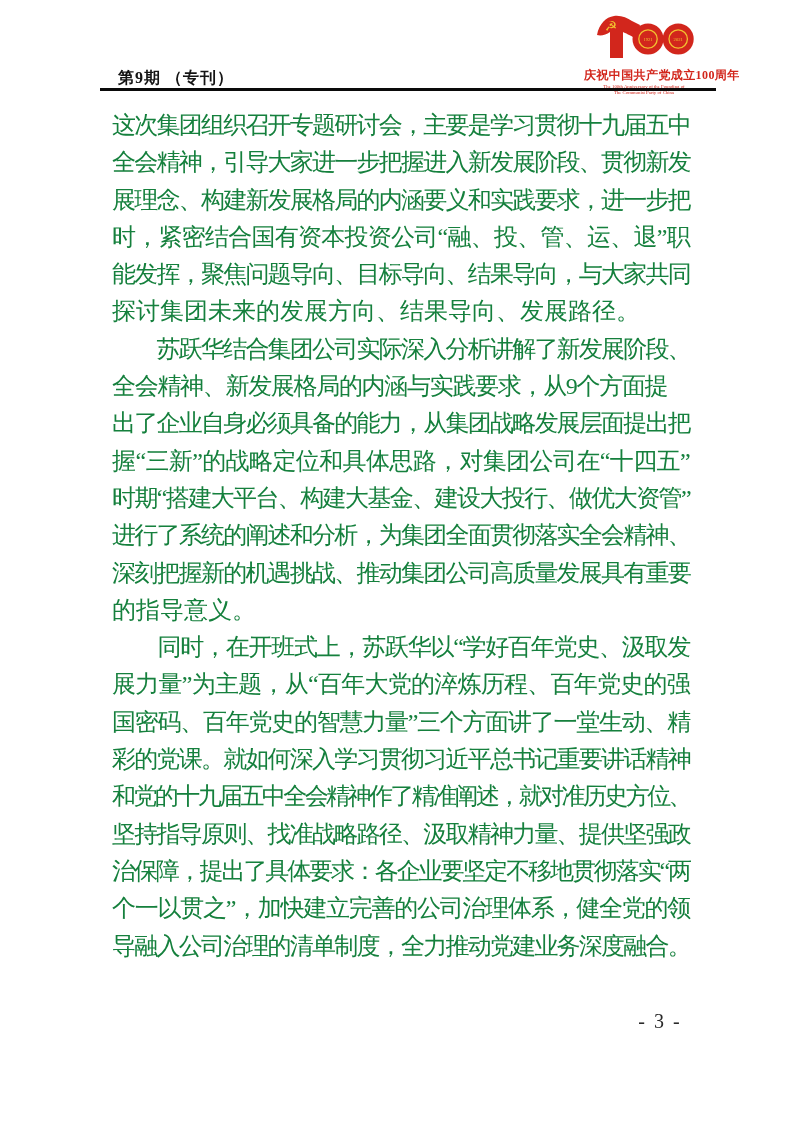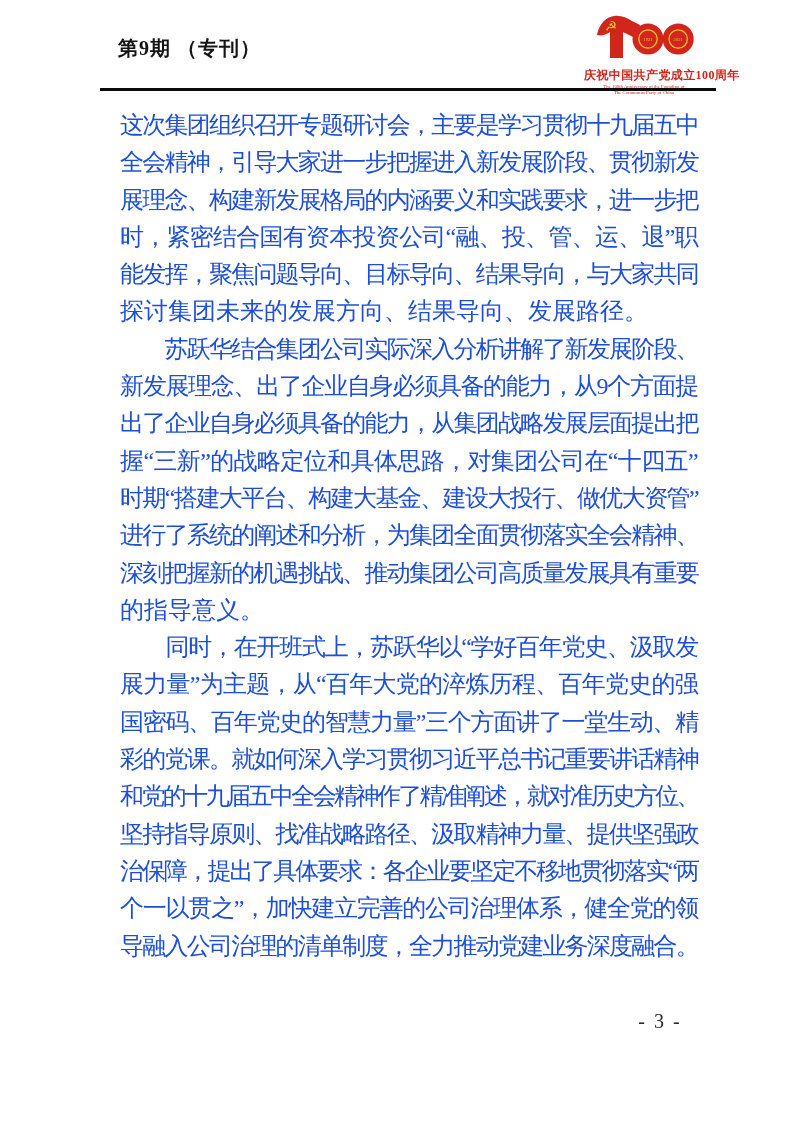--- a/index.html
+++ b/index.html
@@ -14,22 +14,22 @@
   .page {
     position: relative;
     width: 800px;
     height: 1131px;
     background: #ffffff;
   }
   
   .issue-label {
     position: absolute;
     left: 118px;
-    top: 35px;
-    font-size: 20px;
+    top: 68px;
+    font-size: 16px;
     font-weight: bold;
     color: #141414;
     letter-spacing: 1px;
     white-space: nowrap;
   }
   .header-rule {
     position: absolute;
     left: 100px;
     top: 88px;
     width: 616px;
@@ -55,26 +55,26 @@
   }
   .logo .cap-en {
     font-size: 4.8px;
     line-height: 1.25;
     color: #d2261c;
     white-space: nowrap;
   }
   
   .doc-body {
     position: absolute;
-    left: 120px;
+    left: 112px;
     top: 107px;
     width: 578px;
     font-size: 24px;
     line-height: 37.3px;
-    color: #1d4ed8;
+    color: #15803d;
   }
   .paragraph { margin: 0; }
   .line {
     height: 37.3px;
     white-space: nowrap;
     overflow: visible;
   }
   .line span { display: inline-block; white-space: nowrap; }
   
   .page-number {
@@ -121,21 +121,21 @@
       <div class="paragraph">
         <div class="line"><span style="letter-spacing: -1.76923px;">这次集团组织召开专题研讨会，主要是学习贯彻十九届五中</span></div>
         <div class="line"><span style="letter-spacing: -1.76923px;">全会精神，引导大家进一步把握进入新发展阶段、贯彻新发</span></div>
         <div class="line"><span style="letter-spacing: -1.76923px;">展理念、构建新发展格局的内涵要义和实践要求，进一步把</span></div>
         <div class="line"><span style="letter-spacing: -0.742788px;">时，紧密结合国有资本投资公司“融、投、管、运、退”职</span></div>
         <div class="line"><span style="letter-spacing: -1.76923px;">能发挥，聚焦问题导向、目标导向、结果导向，与大家共同</span></div>
         <div class="line last"><span style="letter-spacing: 0px;">探讨集团未来的发展方向、结果导向、发展路径。</span></div>
       </div>
       <div class="paragraph">
         <div class="line"><span style="letter-spacing: -1.76923px;">　　苏跃华结合集团公司实际深入分析讲解了新发展阶段、</span></div>
-        <div class="line"><span style="letter-spacing: -1.30769px;">新发展理念、出了企业自身必须具备的能力，从9个方面提</span></div>
+        <div class="line"><span style="letter-spacing: -1.30769px;">全会精神、新发展格局的内涵与实践要求，从9个方面提</span></div>
         <div class="line"><span style="letter-spacing: -1.76923px;">出了企业自身必须具备的能力，从集团战略发展层面提出把</span></div>
         <div class="line"><span style="letter-spacing: -0.615162px;">握“三新”的战略定位和具体思路，对集团公司在“十四五”</span></div>
         <div class="line"><span style="letter-spacing: -1.60417px;">时期“搭建大平台、构建大基金、建设大投行、做优大资管”</span></div>
         <div class="line"><span style="letter-spacing: -1.76923px;">进行了系统的阐述和分析，为集团全面贯彻落实全会精神、</span></div>
         <div class="line"><span style="letter-spacing: -1.76923px;">深刻把握新的机遇挑战、推动集团公司高质量发展具有重要</span></div>
         <div class="line last"><span style="letter-spacing: 0px;">的指导意义。</span></div>
       </div>
       <div class="paragraph">
         <div class="line"><span style="letter-spacing: -1.25601px;">　　同时，在开班式上，苏跃华以“学好百年党史、汲取发</span></div>
         <div class="line"><span style="letter-spacing: -0.742788px;">展力量”为主题，从“百年大党的淬炼历程、百年党史的强</span></div>

